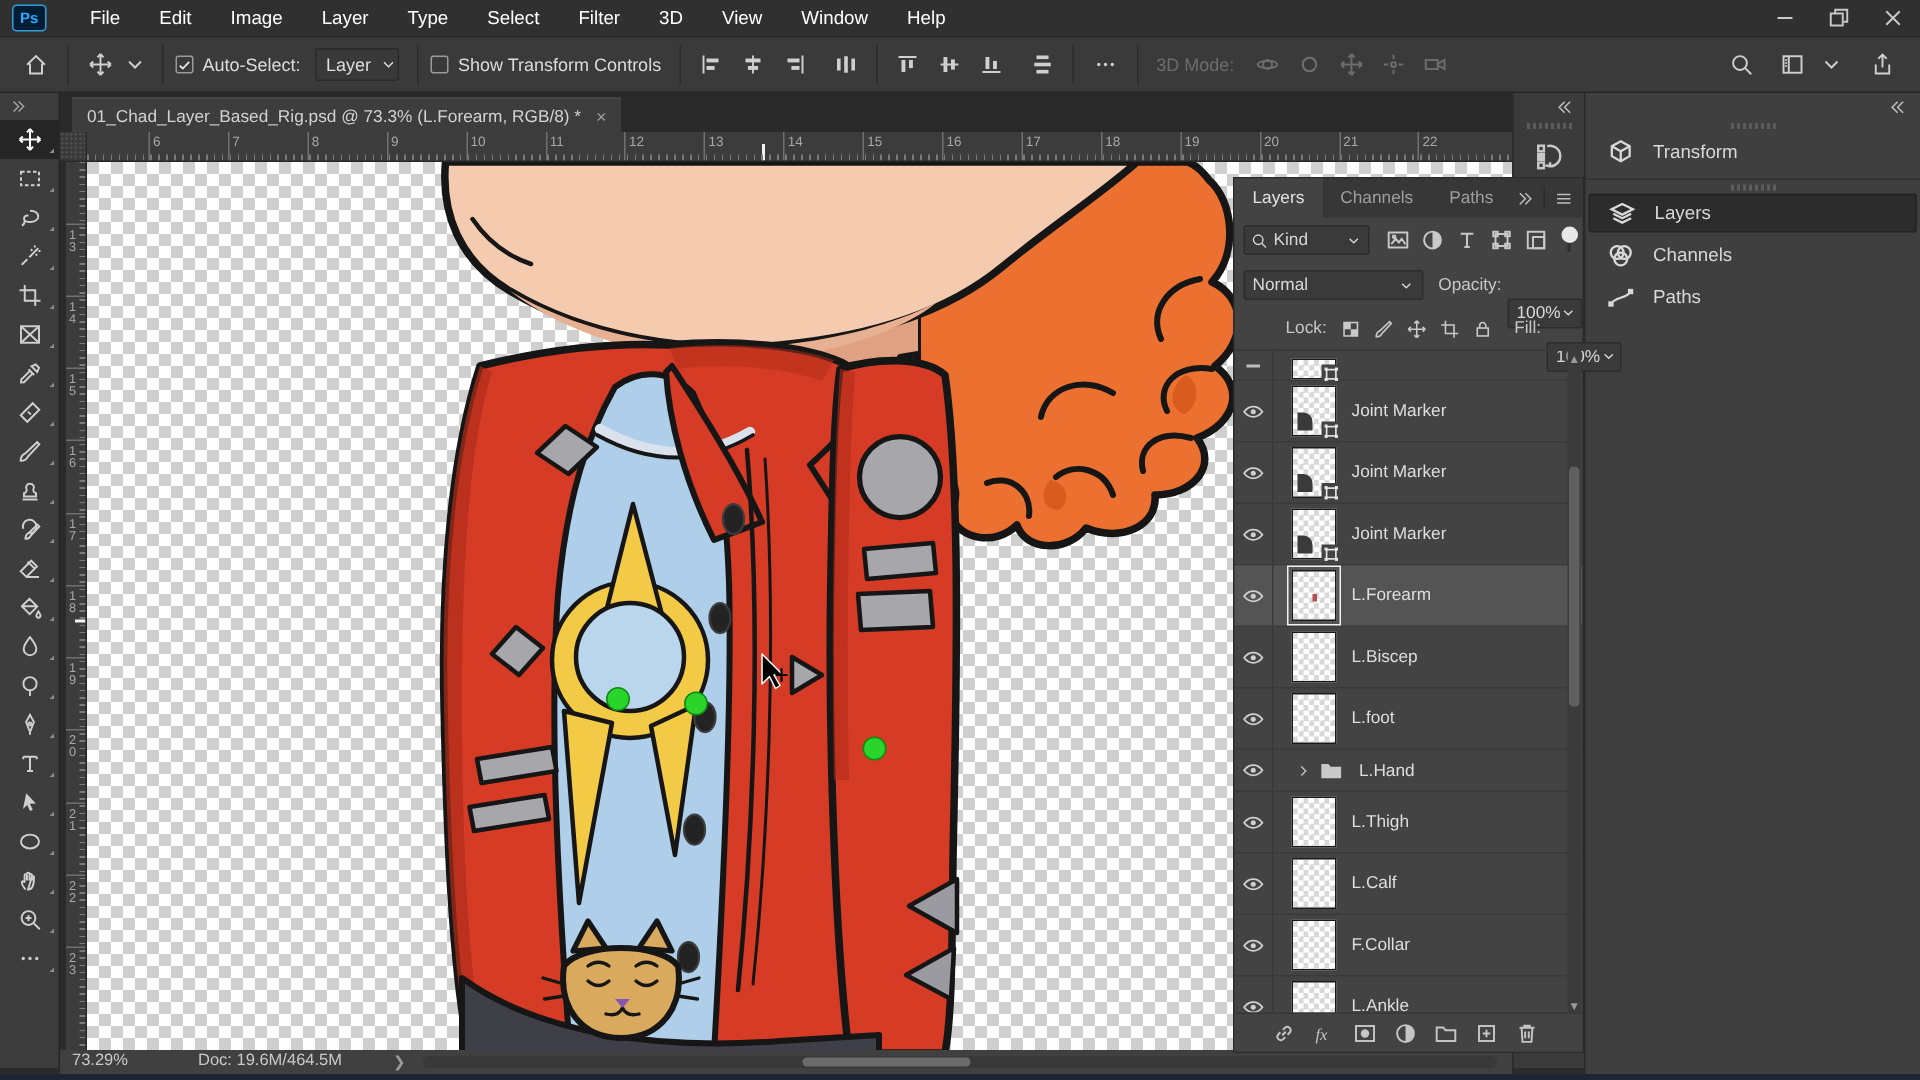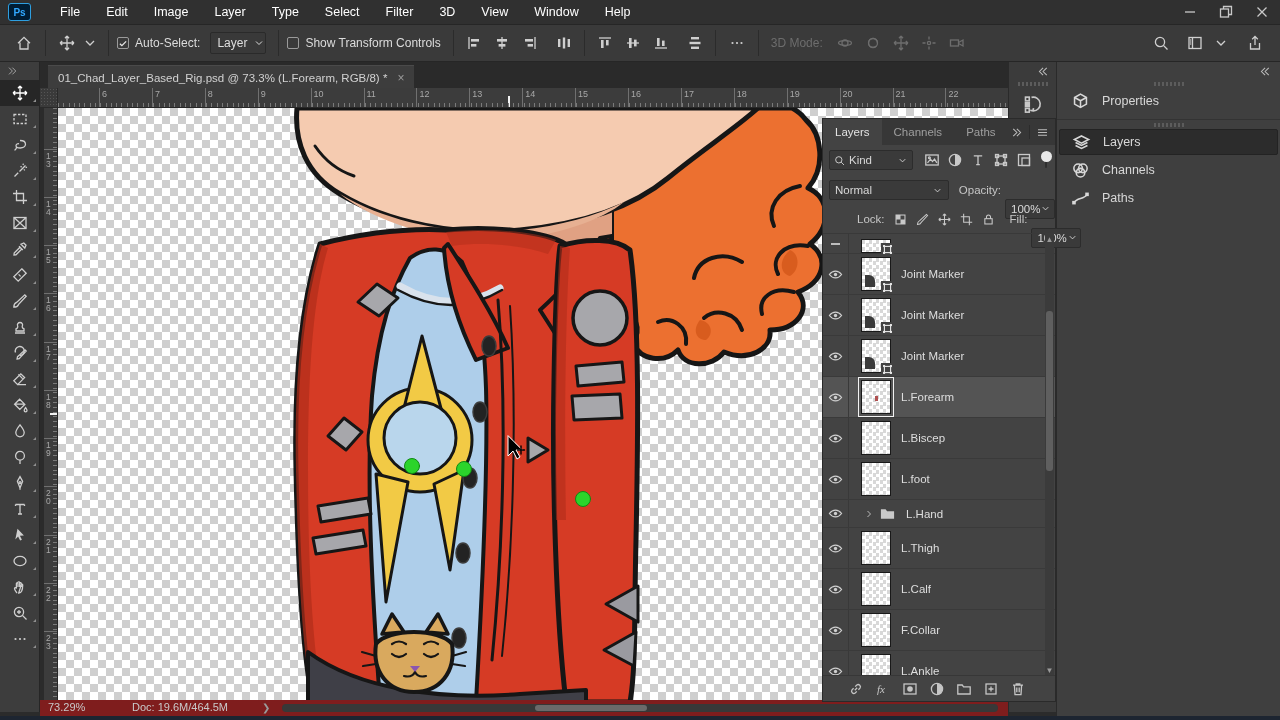--- a/index.html
+++ b/index.html
@@ -54,21 +54,21 @@
   #vruler::after{ content:''; position:absolute; top:0; bottom:0; right:0; width:4px;
     background:repeating-linear-gradient(180deg,#7a7a7a 0 1px,transparent 1px 4.82px);}
   .vtick { position:absolute; left:0; right:0; height:1px; background:#707070;}
   .vlabel { position:absolute; left:2px; font-size:8.5px; line-height:8px; color:#a8a8a8; white-space:pre-line;}
   .ruler-marker-h { position:absolute; top:8px; bottom:0; width:2px; background:#f2f2f2;}
   .ruler-marker-v { position:absolute; left:6px; right:0; height:2px; background:#f2f2f2;}
   #canvas { position:absolute; left:18px; top:46px; width:950px; height:592px; overflow:hidden;
     background:repeating-conic-gradient(#ffffff 0 90deg, #cfcfcf 0 180deg); background-size:16px 16px;}
   #art { position:absolute; left:0; top:0;}
   
-  #statusbar { position:absolute; left:0; top:638px; width:968px; height:16px; background:#7f1d1d; font-size:11px; color:#c9c9c9;}
+  #statusbar { position:absolute; left:0; top:638px; width:968px; height:16px; background:#404040; font-size:11px; color:#c9c9c9;}
   #statusbar .zoomtxt{ position:absolute; left:8px; top:1px;}
   #statusbar .doctxt{ position:absolute; left:92px; top:1px;}
   #statusbar .chev{ position:absolute; left:222px; top:2px; color:#9a9a9a; font-size:10px;}
   #hscroll-track { position:absolute; left:242px; top:4px; width:716px; height:8px; background:#383838; border-radius:4px;}
   #hscroll-thumb { position:absolute; left:253px; top:1px; width:112px; height:6px; background:#6b6b6b; border-radius:3px;}
   #bottomstrip { left:0; top:716px; width:1280px; height:4px; background:#1d2531; z-index:40;}
   
   #narrowdock { left:1008px; top:62px; width:48px; height:650px; background:#3b3b3b; border-left:1px solid #2a2a2a; z-index:5;}
   #narrowdock .hdr { height:18px; display:flex; justify-content:flex-end; align-items:center; padding-right:6px; color:#bdbdbd;}
   #narrowdock .hdr svg{width:13px;height:13px;}
@@ -1045,21 +1045,21 @@
     </div>
   <div class="grip"></div>
   <div id="dock-items">
       <div class="dock-item">
         <span>
           <svg class="icn" viewBox="0 0 16 16">
             <path d="M8 1.8l5 2.8v5.6l-5 2.8-5-2.8V4.6z"></path>
             <path d="M8 7.4L3 4.6M8 7.4l5-2.8M8 7.4V13"></path>
           </svg>
         </span>
-        <span>Properties</span>
+        <span>Transform</span>
       </div>
       <div class="dock-sep"></div>
       <div class="grip"></div>
       <div class="dock-item active">
         <span>
           <svg class="icn" viewBox="0 0 16 16">
             <path d="M8 2.5L14 5.5 8 8.5 2 5.5zM3 8l5 2.5L13 8M3 10.5L8 13l5-2.5"></path>
           </svg>
         </span>
         <span>Layers</span>

